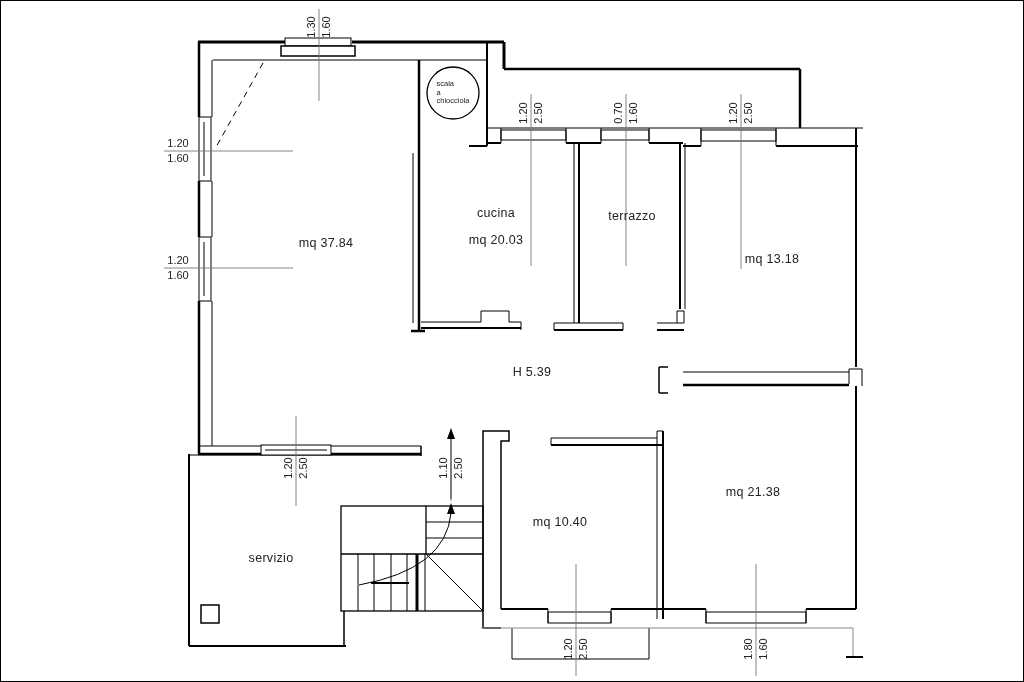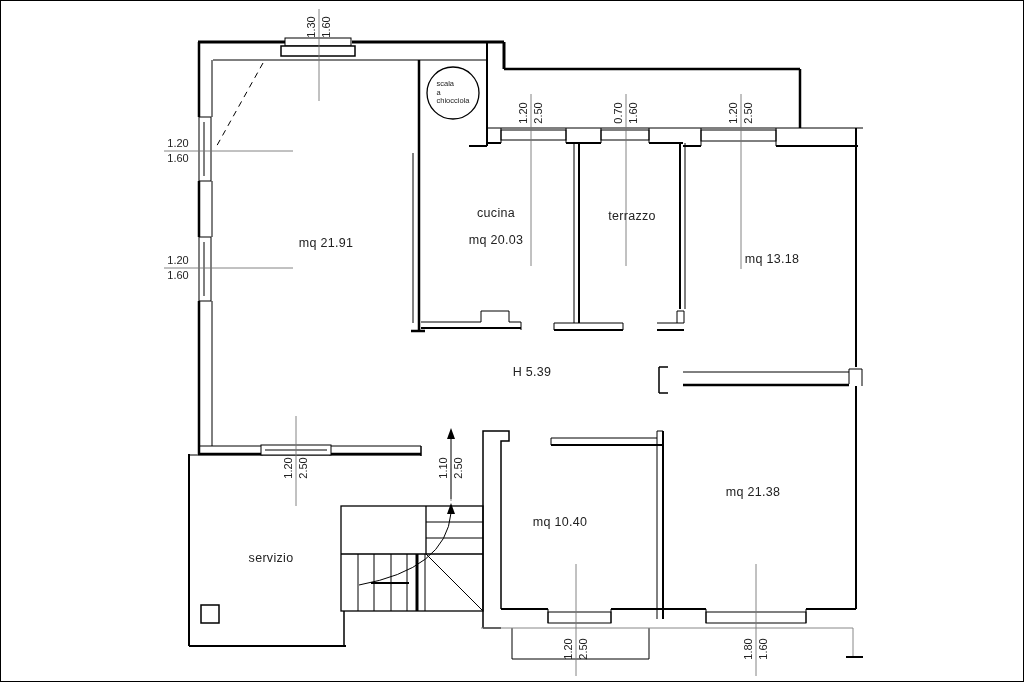--- a/index.html
+++ b/index.html
@@ -170,21 +170,21 @@
       <path d="M530,93 V265"></path>
       <path d="M625,93 V265"></path>
       <path d="M740,93 V268"></path>
       <path d="M295,415 V505"></path>
       <path d="M450,467 V500"></path>
       <path d="M575,563 V675"></path>
       <path d="M755,563 V675"></path>
     </g>
   </svg>
 
-  <div class="lbl" style="left:325px;top:242px">mq 21.91</div>
+  <div class="lbl" style="left:325px;top:242px">mq 37.84</div>
   <div class="lbl" style="left:495px;top:212px">cucina</div>
   <div class="lbl" style="left:495px;top:239px">mq 20.03</div>
   <div class="lbl" style="left:631px;top:215px">terrazzo</div>
   <div class="lbl" style="left:771px;top:258px">mq 13.18</div>
   <div class="lbl" style="left:531px;top:371px">H 5.39</div>
   <div class="lbl" style="left:270px;top:557px">servizio</div>
   <div class="lbl" style="left:559px;top:521px">mq 10.40</div>
   <div class="lbl" style="left:752px;top:491px">mq 21.38</div>
 
   <div class="scala-lbl" style="left:452px;top:92px">

